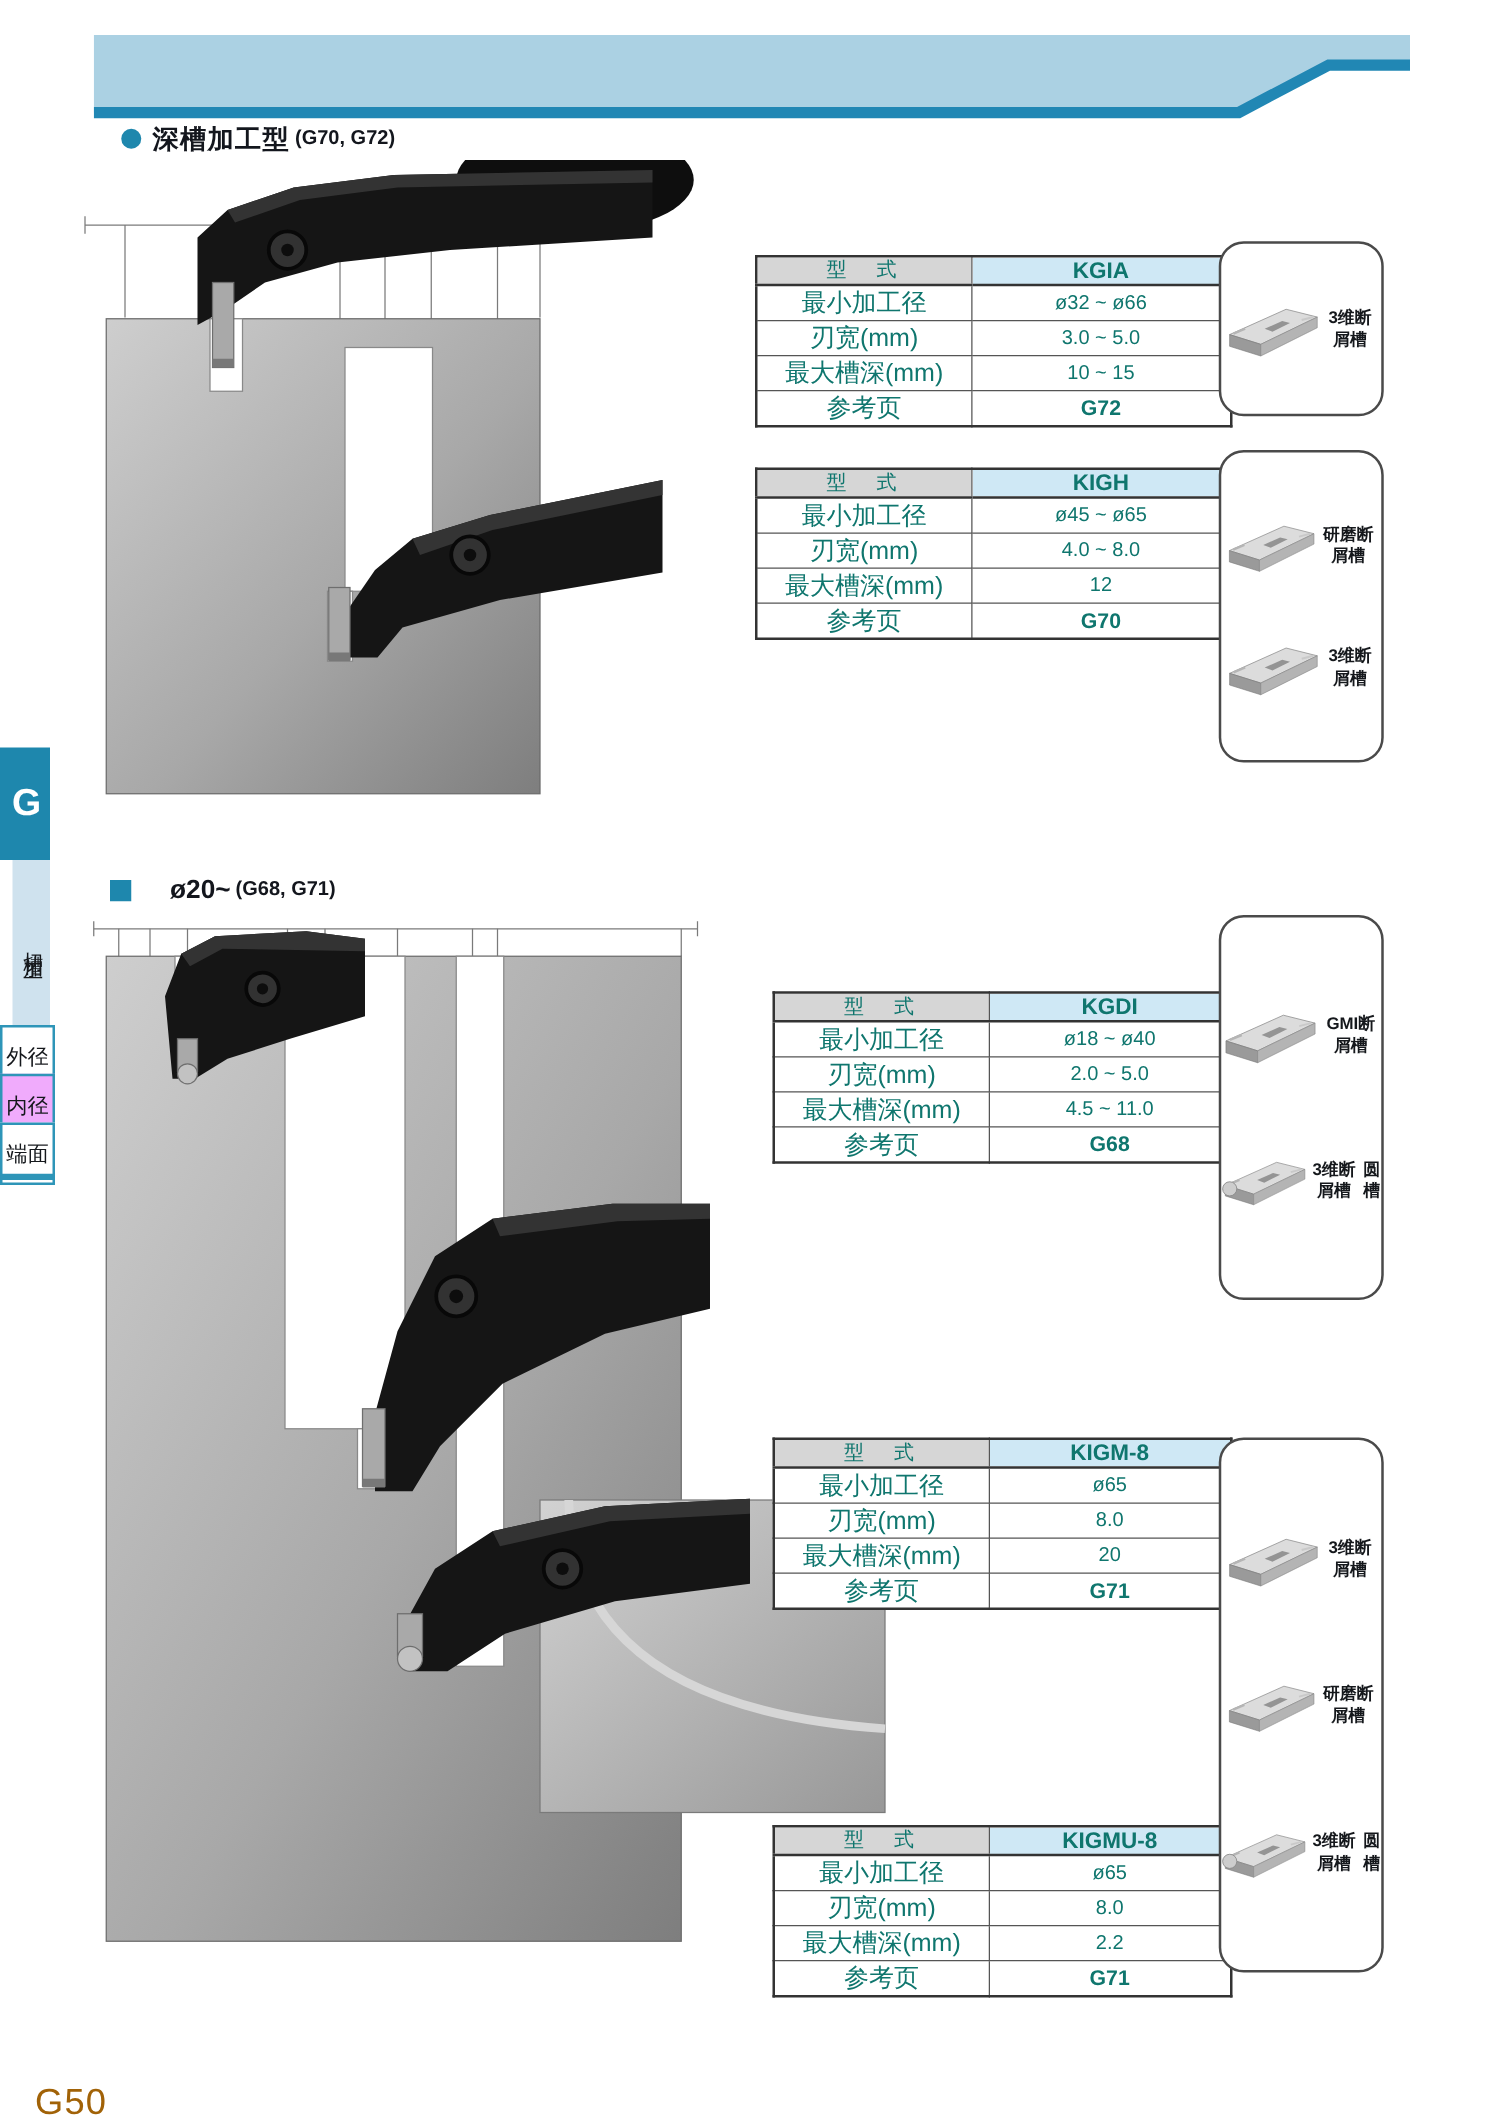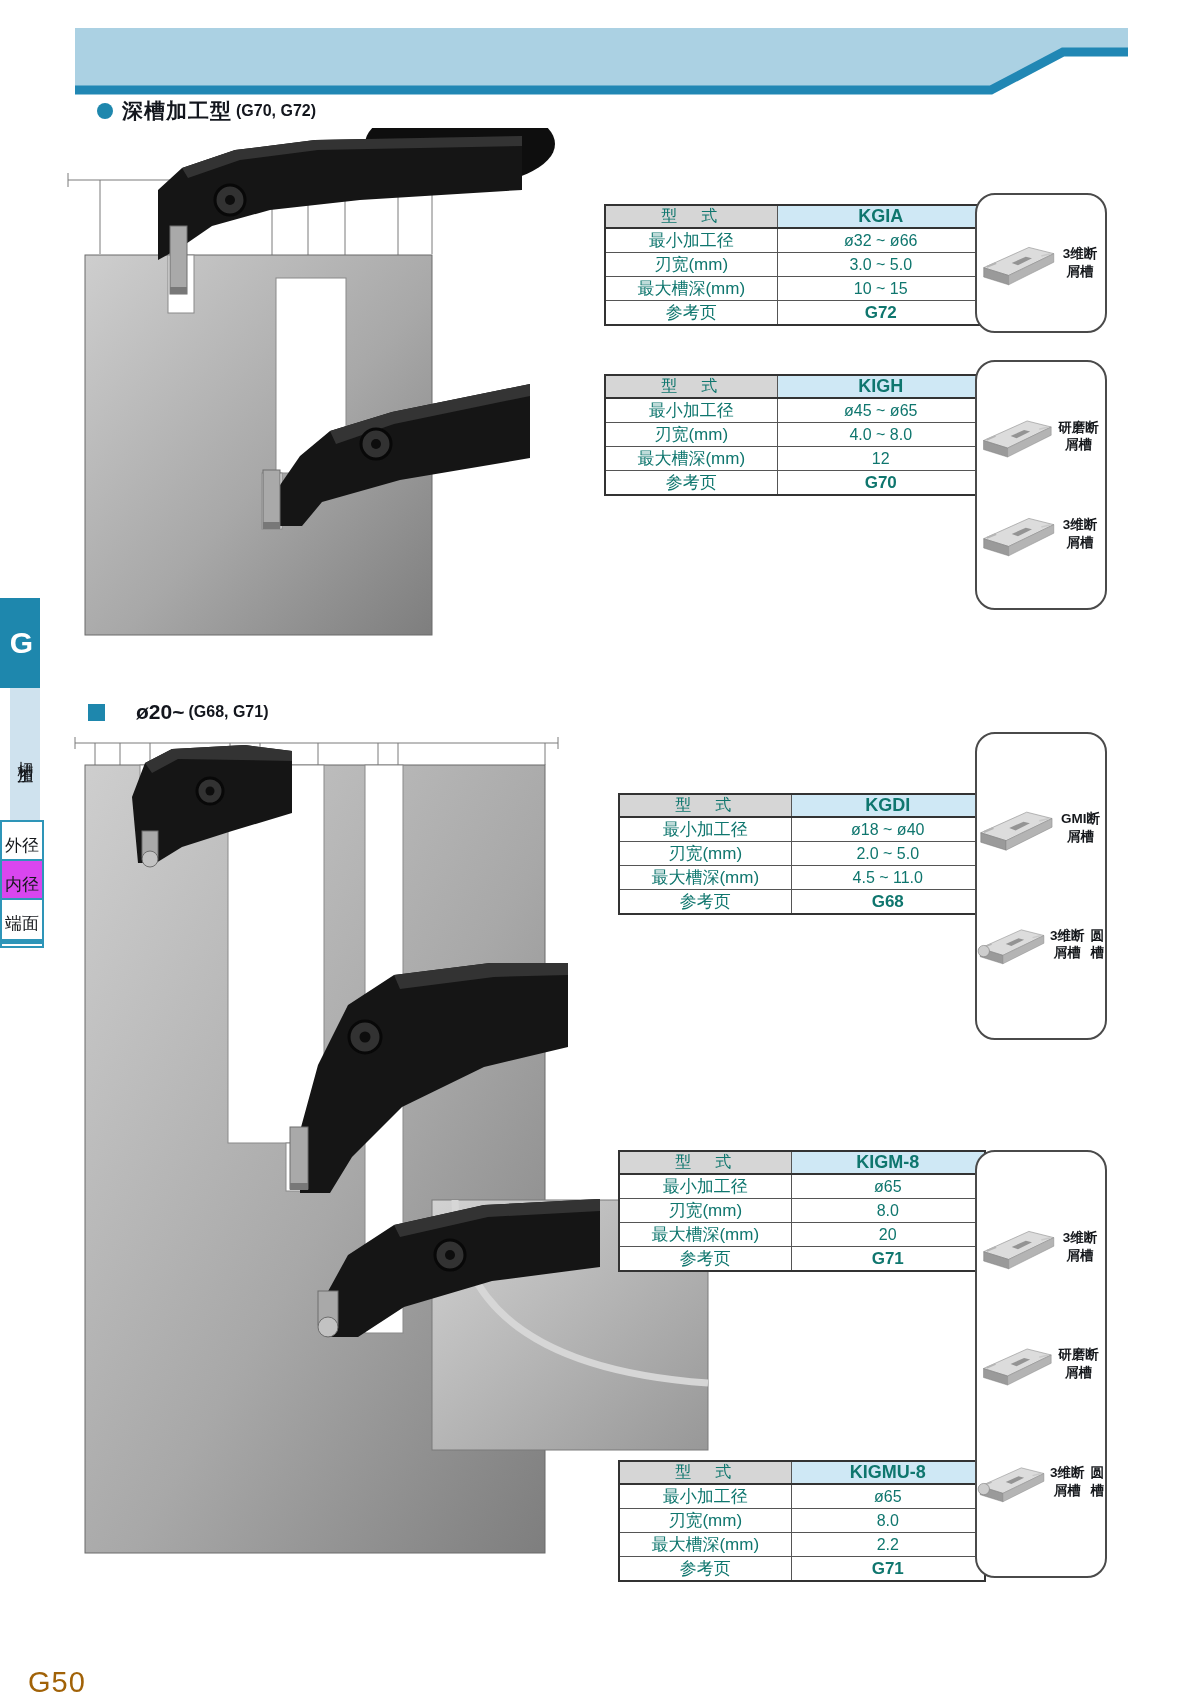--- a/index.html
+++ b/index.html
@@ -17,42 +17,42 @@
 .bullet-square { width:17px; height:17px; background:#1e87ad; flex:0 0 auto; margin-right:11px; }
 .sec-main { font-size:21px; font-weight:bold; letter-spacing:1px; }
 .sec-main.big { font-size:23px; }
 .sec-size { font-size:21px; font-weight:bold; margin-left:20px; }
 .sec-suffix { font-size:16px; font-weight:bold; margin-left:4px; }
 
 
 .spec { position:absolute; border-collapse:collapse; table-layout:fixed; background:#fff; border:2px solid #333; }
 .spec td, .spec th { border:1px solid #555; height:23px; padding:0; text-align:center; font-weight:normal; color:#0f766e; overflow:hidden; }
 .spec tr:first-child th { border-bottom:2px solid #333; }
-.spec .lbl { width:172px; font-size:17px; }
+.spec .lbl { width:172px; font-size:20px; }
 .spec .typ { background:#d6d6d6; font-size:16px; letter-spacing:4px; }
 .spec .mdl { background:#cfe8f5; font-weight:bold; font-size:18px; }
 .spec .val { font-size:16px; }
 .spec .ref { font-weight:bold; font-size:17px; }
 
 
 .insert-box { position:absolute; width:132px; background:#fff; border:2px solid #4a4a4a; border-radius:20px;
   display:flex; flex-direction:column; align-items:center; justify-content:space-evenly; padding:8px 2px; }
 .insert-item { display:flex; flex-direction:row; align-items:center; }
 .insert-img { width:104px; height:62px; }
 .insert-label { font-size:13.5px; font-weight:bold; color:#15181c; text-align:center; line-height:1.3; }
 
 
 .sidebar-g { position:absolute; left:0; top:598px; width:40px; height:90px; background:#1e87ad; color:#fff;
   font-size:30px; font-weight:bold; display:flex; align-items:center; justify-content:flex-end; padding-right:7px; }
 .sidebar-cat { position:absolute; left:10px; top:688px; width:30px; height:132px; background:#cfe2ee;
   display:flex; align-items:center; justify-content:center; }
 .v-text { writing-mode:vertical-rl; text-orientation:upright; font-size:16px; color:#15181c; letter-spacing:3px; }
 .side-tab { position:absolute; left:0; width:44px; height:50px; border:2px solid #2e95b8; background:#fff;
   display:flex; align-items:center; justify-content:center; font-size:17px; color:#15181c; }
-.side-tab.active { background:#d946ef; }
+.side-tab.active { background:#f0abfc; }
 .side-bottom { position:absolute; left:0; top:939px; width:44px; height:5px; background:#2e95b8; }
 
 .pagenum { position:absolute; left:28px; top:1630px; font-size:29px; font-weight:normal; color:#a16207; letter-spacing:1px;margin-top:36px; }
 </style>
 </head>
 <body>
 
 <div id="canvas">
 
   <svg width="0" height="0" style="position:absolute" aria-hidden="true">

